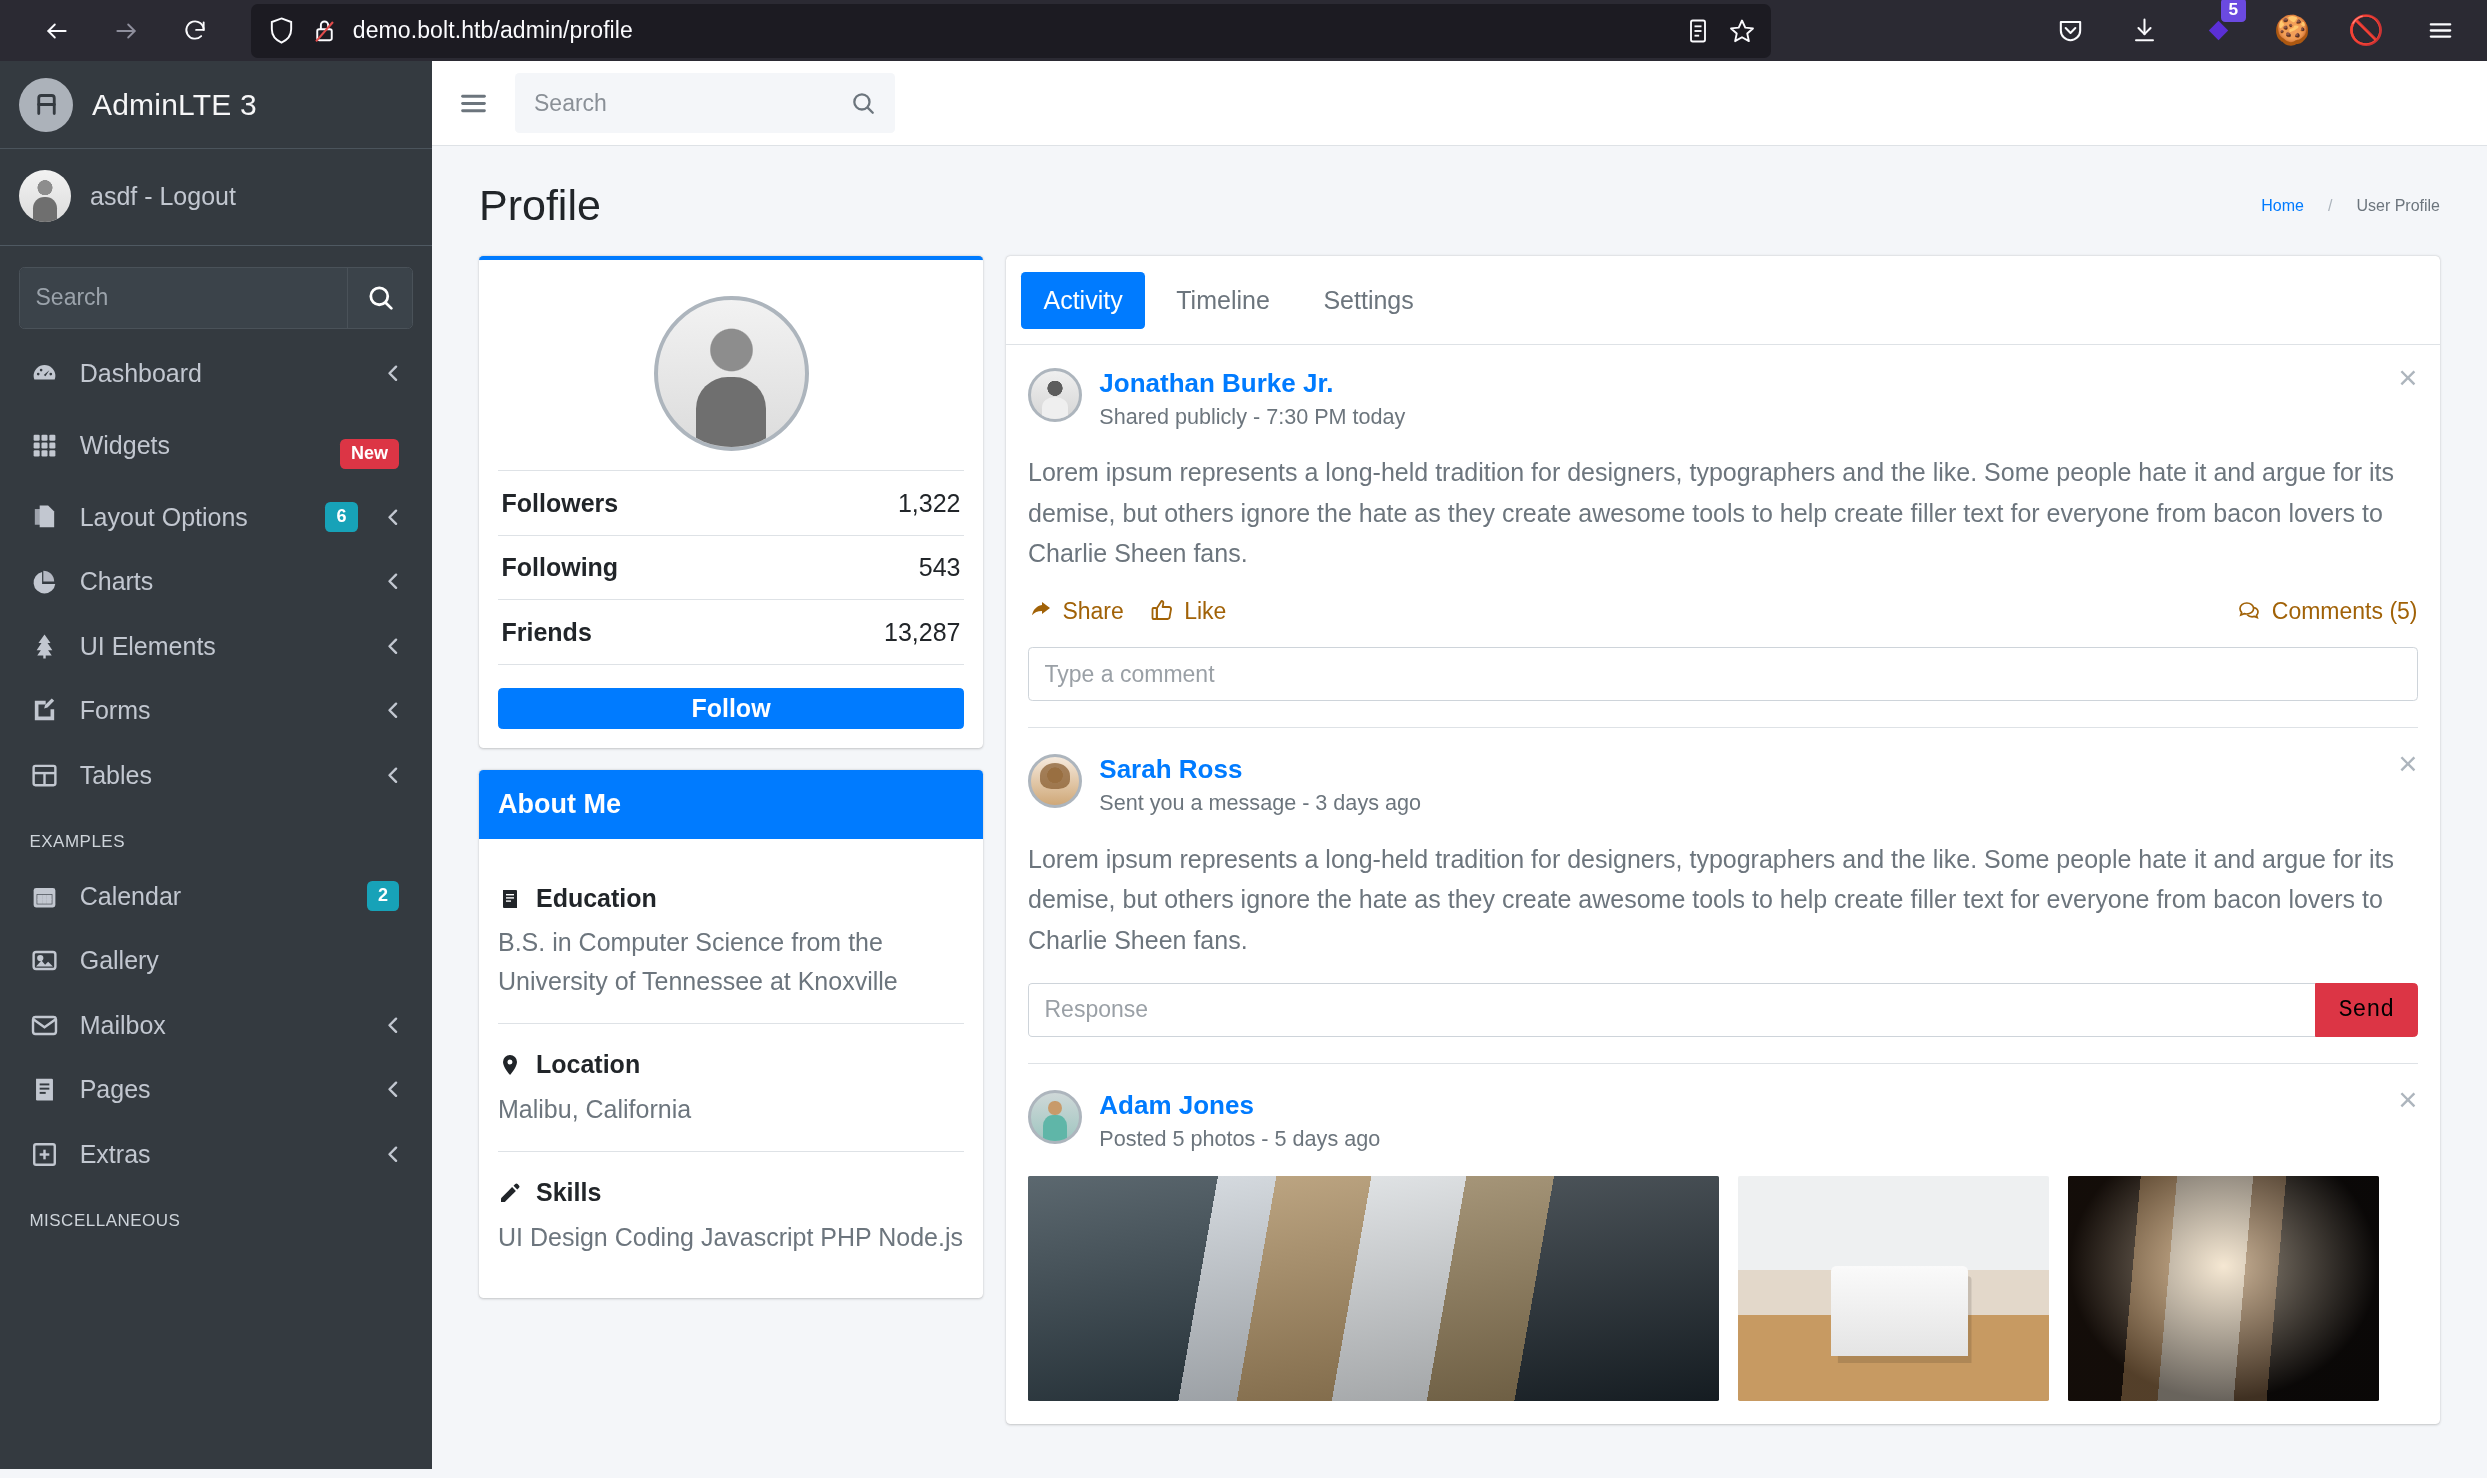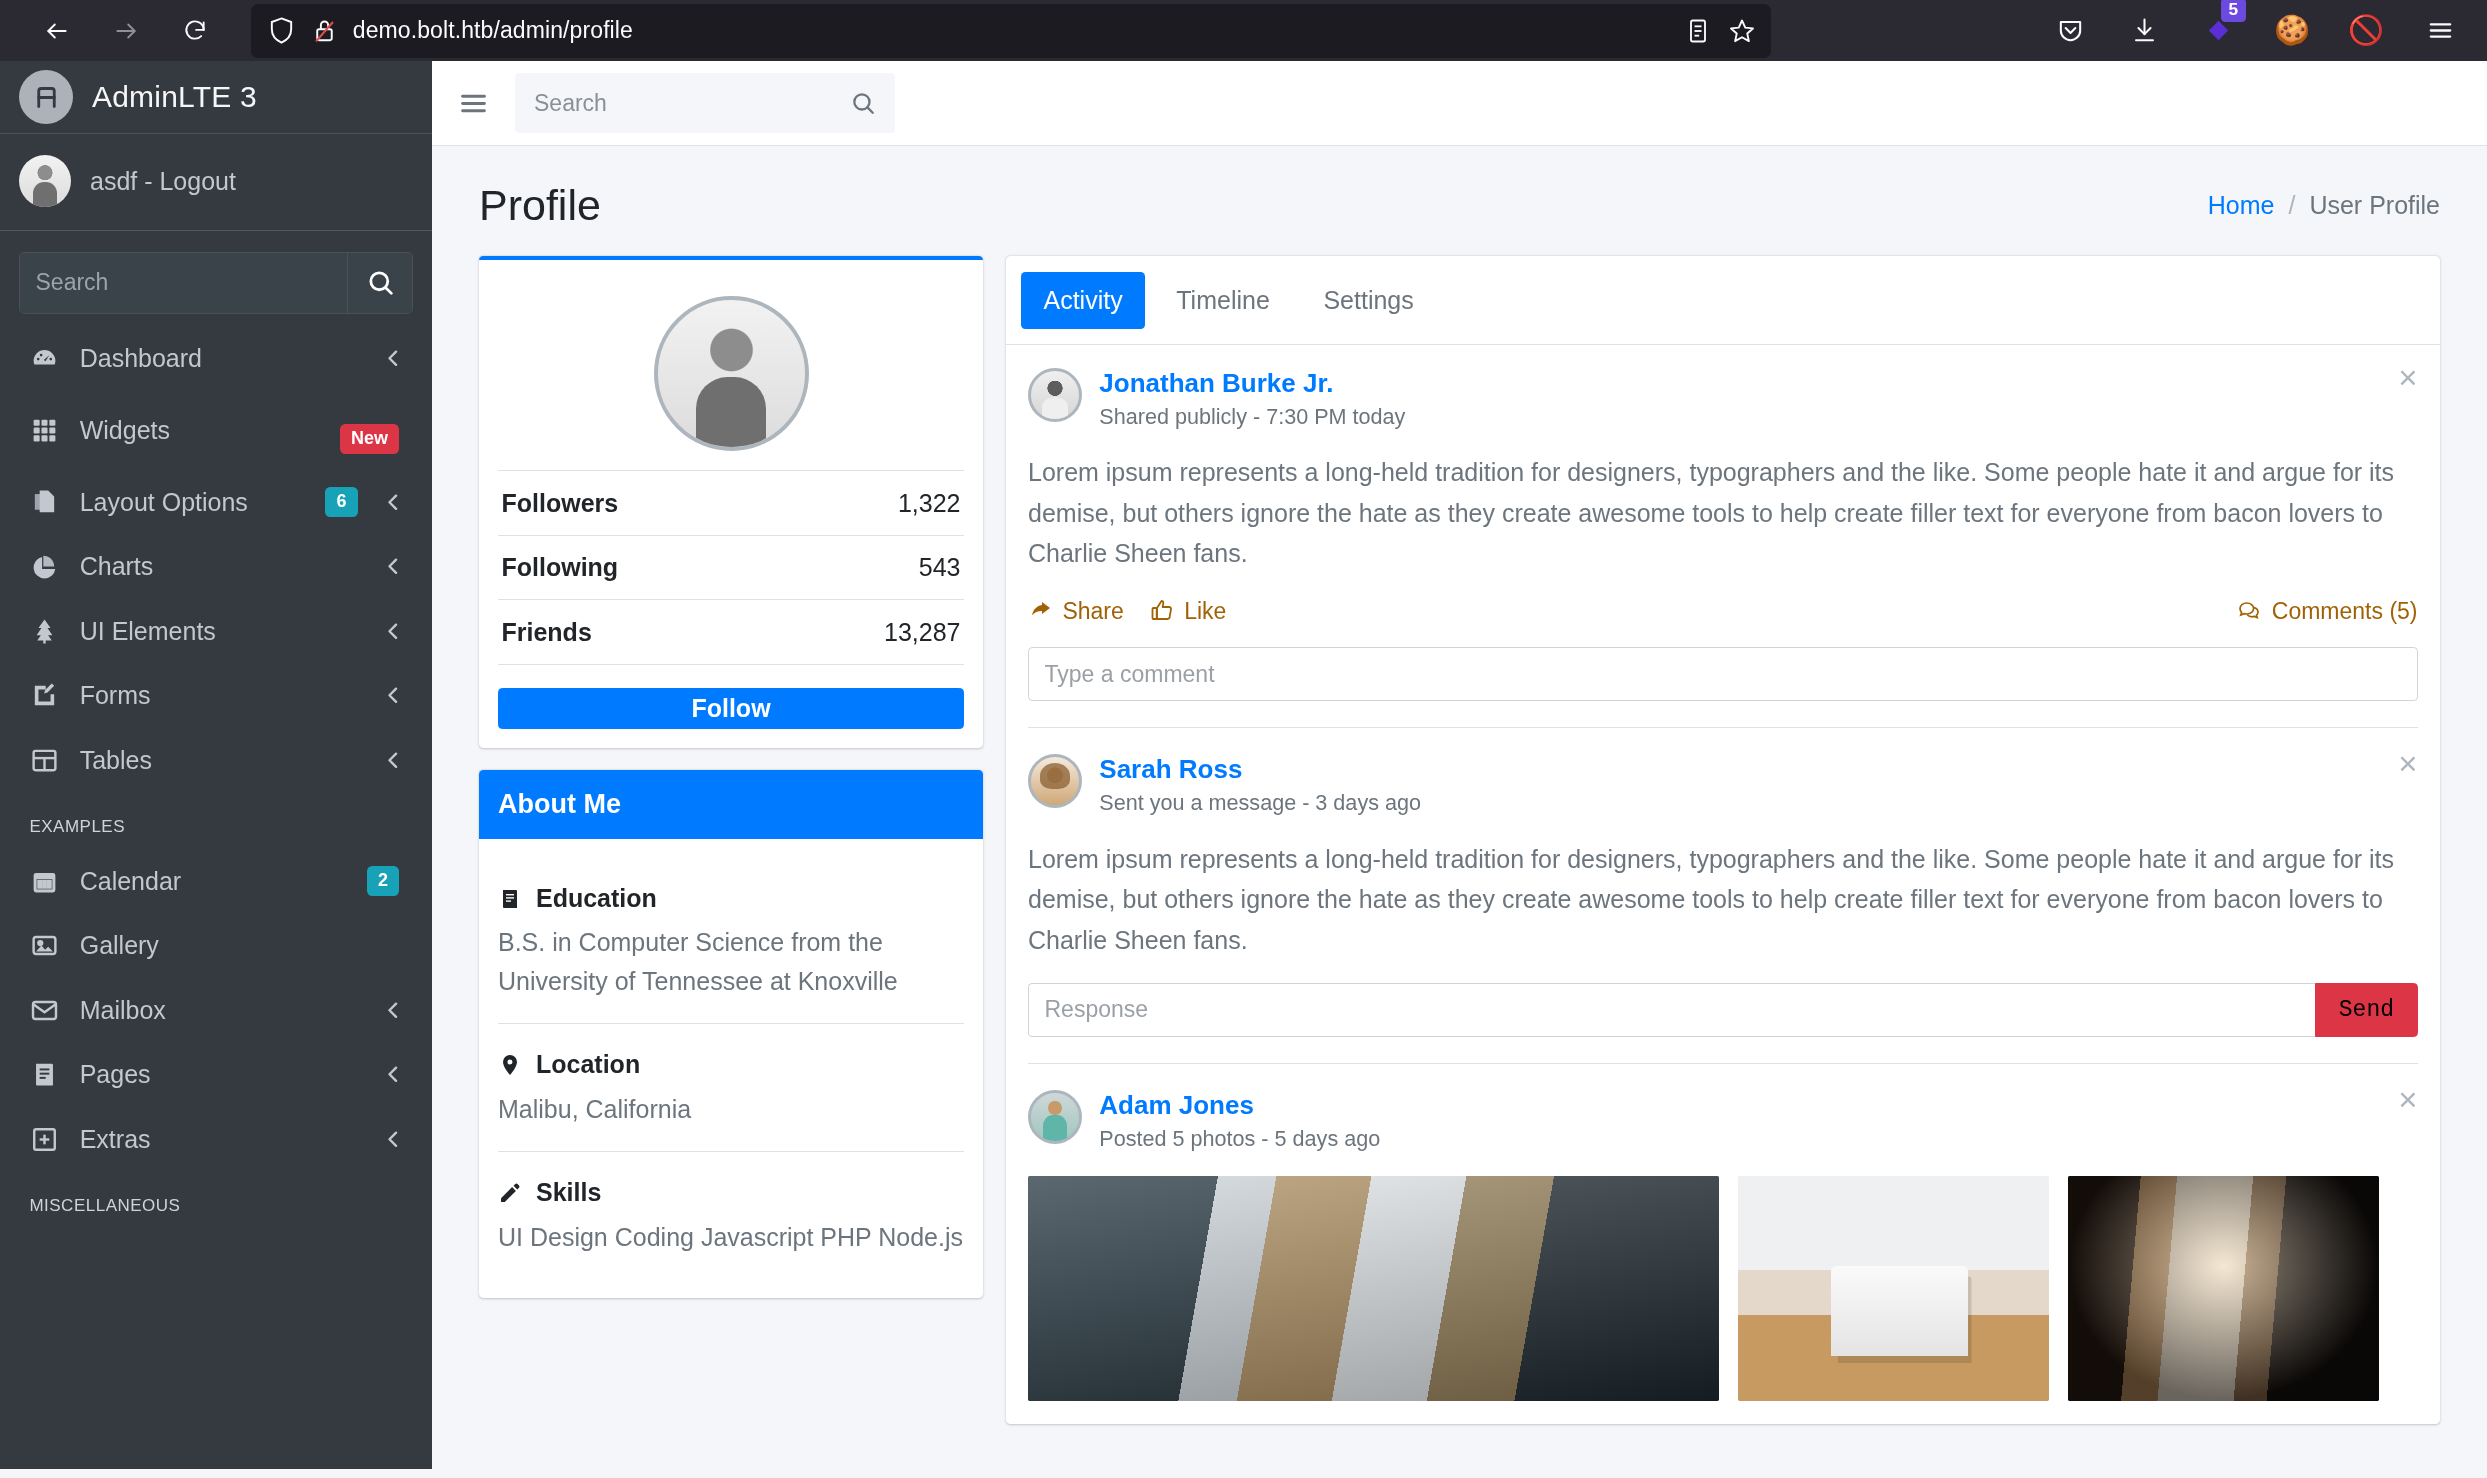--- a/index.html
+++ b/index.html
@@ -50,21 +50,21 @@
 
   
   .app { display: flex; height: 1408px; }
 
   
   .sidebar {
     width: 432px; background: #343a40; color: #c2c7d0;
     flex: none; overflow: hidden; position: relative;
   }
   .brand {
-    height: 73px; display: flex; align-items: center; gap: 19px;
+    height: 88px; display: flex; align-items: center; gap: 19px;
     padding: 0 19px; border-bottom: 0.9px solid #4b545c;
     background: #343a40;
   }
   .brand-logo {
     width: 54px; height: 54px; border-radius: 50%;
     background: #c2c7d0; display: flex; align-items: center; justify-content: center;
     opacity: .85;
   }
   .brand-logo svg { width: 31px; height: 31px; color: #343a40; }
   .brand-title { font-size: 30px; color: #f6f6f7; font-weight: 400; letter-spacing: 0.2px; }
@@ -131,21 +131,21 @@
   }
   .top-search input {
     flex: 1; border: none; background: transparent; outline: none;
     font-size: 23px; color: #495057; font-family: "Liberation Sans", sans-serif;
   }
   .top-search input::placeholder { color: #8a9097; }
   .top-search svg { width: 26px; height: 26px; color: #6c757d; }
 
   .page-head { display: flex; align-items: center; padding: 35px 47px 26px 47px; }
   .page-title { font-size: 43px; color: #212529; font-weight: 400; }
-  .breadcrumb { margin-left: auto; font-size: 25px; color: #6c757d; display: flex; align-items: center; gap: 14px; }
+  .breadcrumb { margin-left: auto; font-size: 16px; color: #6c757d; display: flex; align-items: center; gap: 24px; }
   .breadcrumb a { color: #007bff; text-decoration: none; }
   .breadcrumb .sep { color: #adb5bd; }
 
   .row { display: flex; gap: 22.5px; padding: 0 47px; align-items: flex-start; }
   .col-left { width: 504px; flex: none; }
   .col-right { flex: 1; min-width: 0; }
 
   .card {
     background: #fff; border-radius: 4.3px;
     box-shadow: 0 0 0.9px rgba(0,0,0,.125), 0 0.9px 2.6px rgba(0,0,0,.2);

